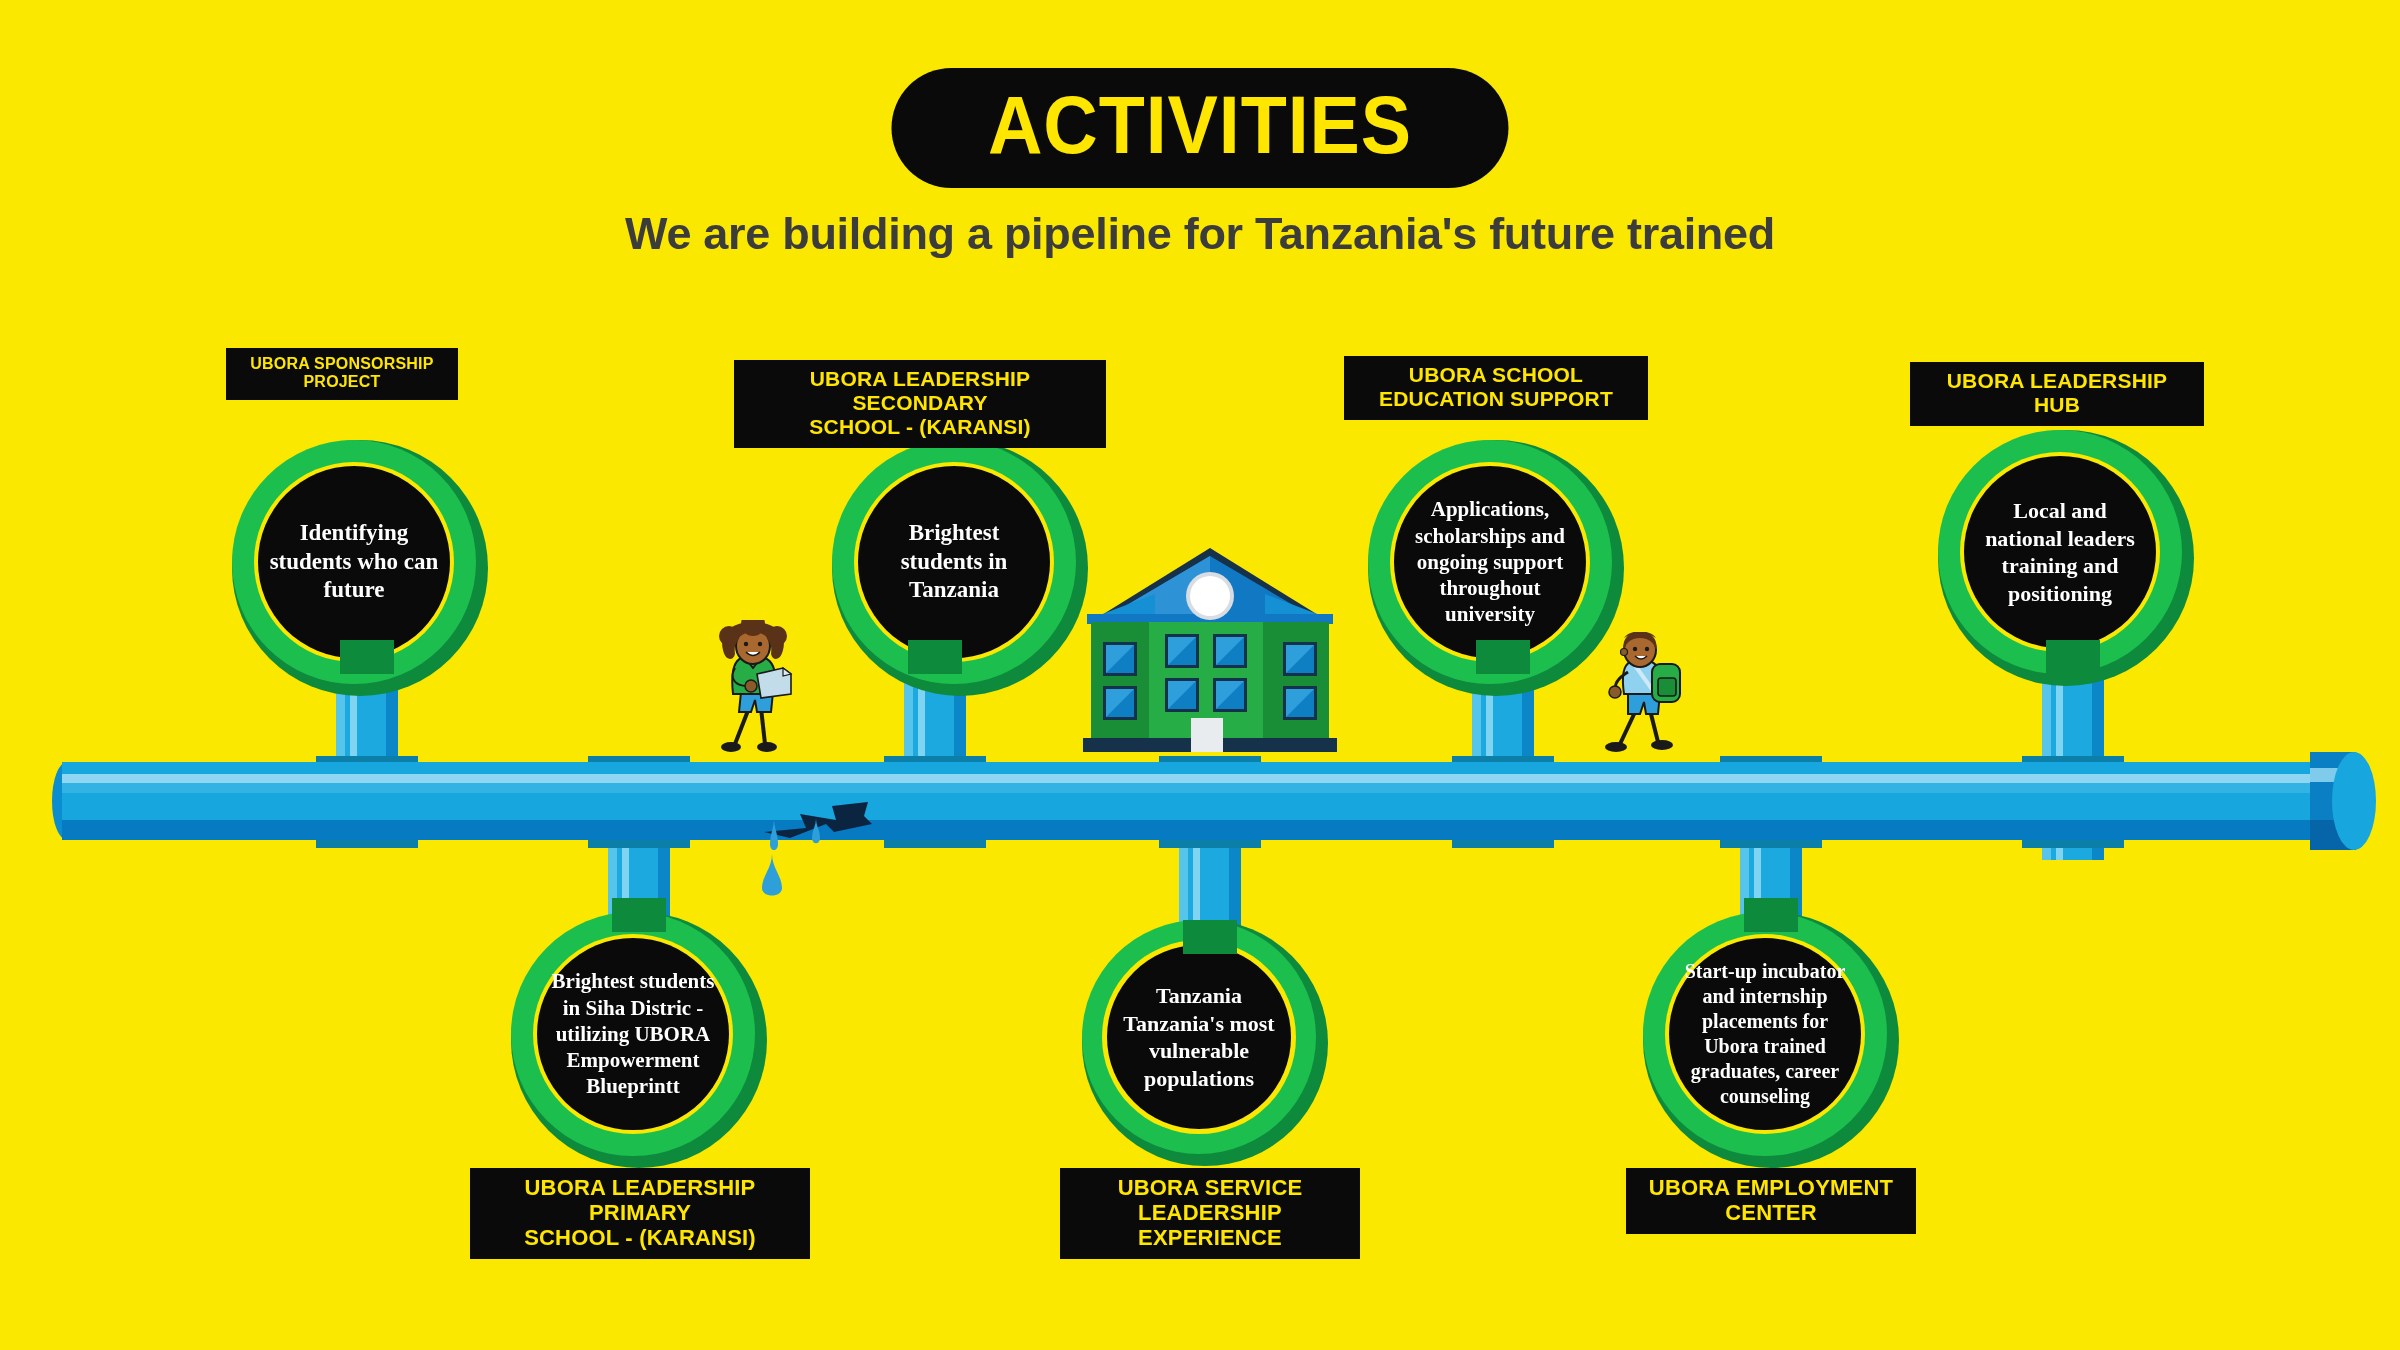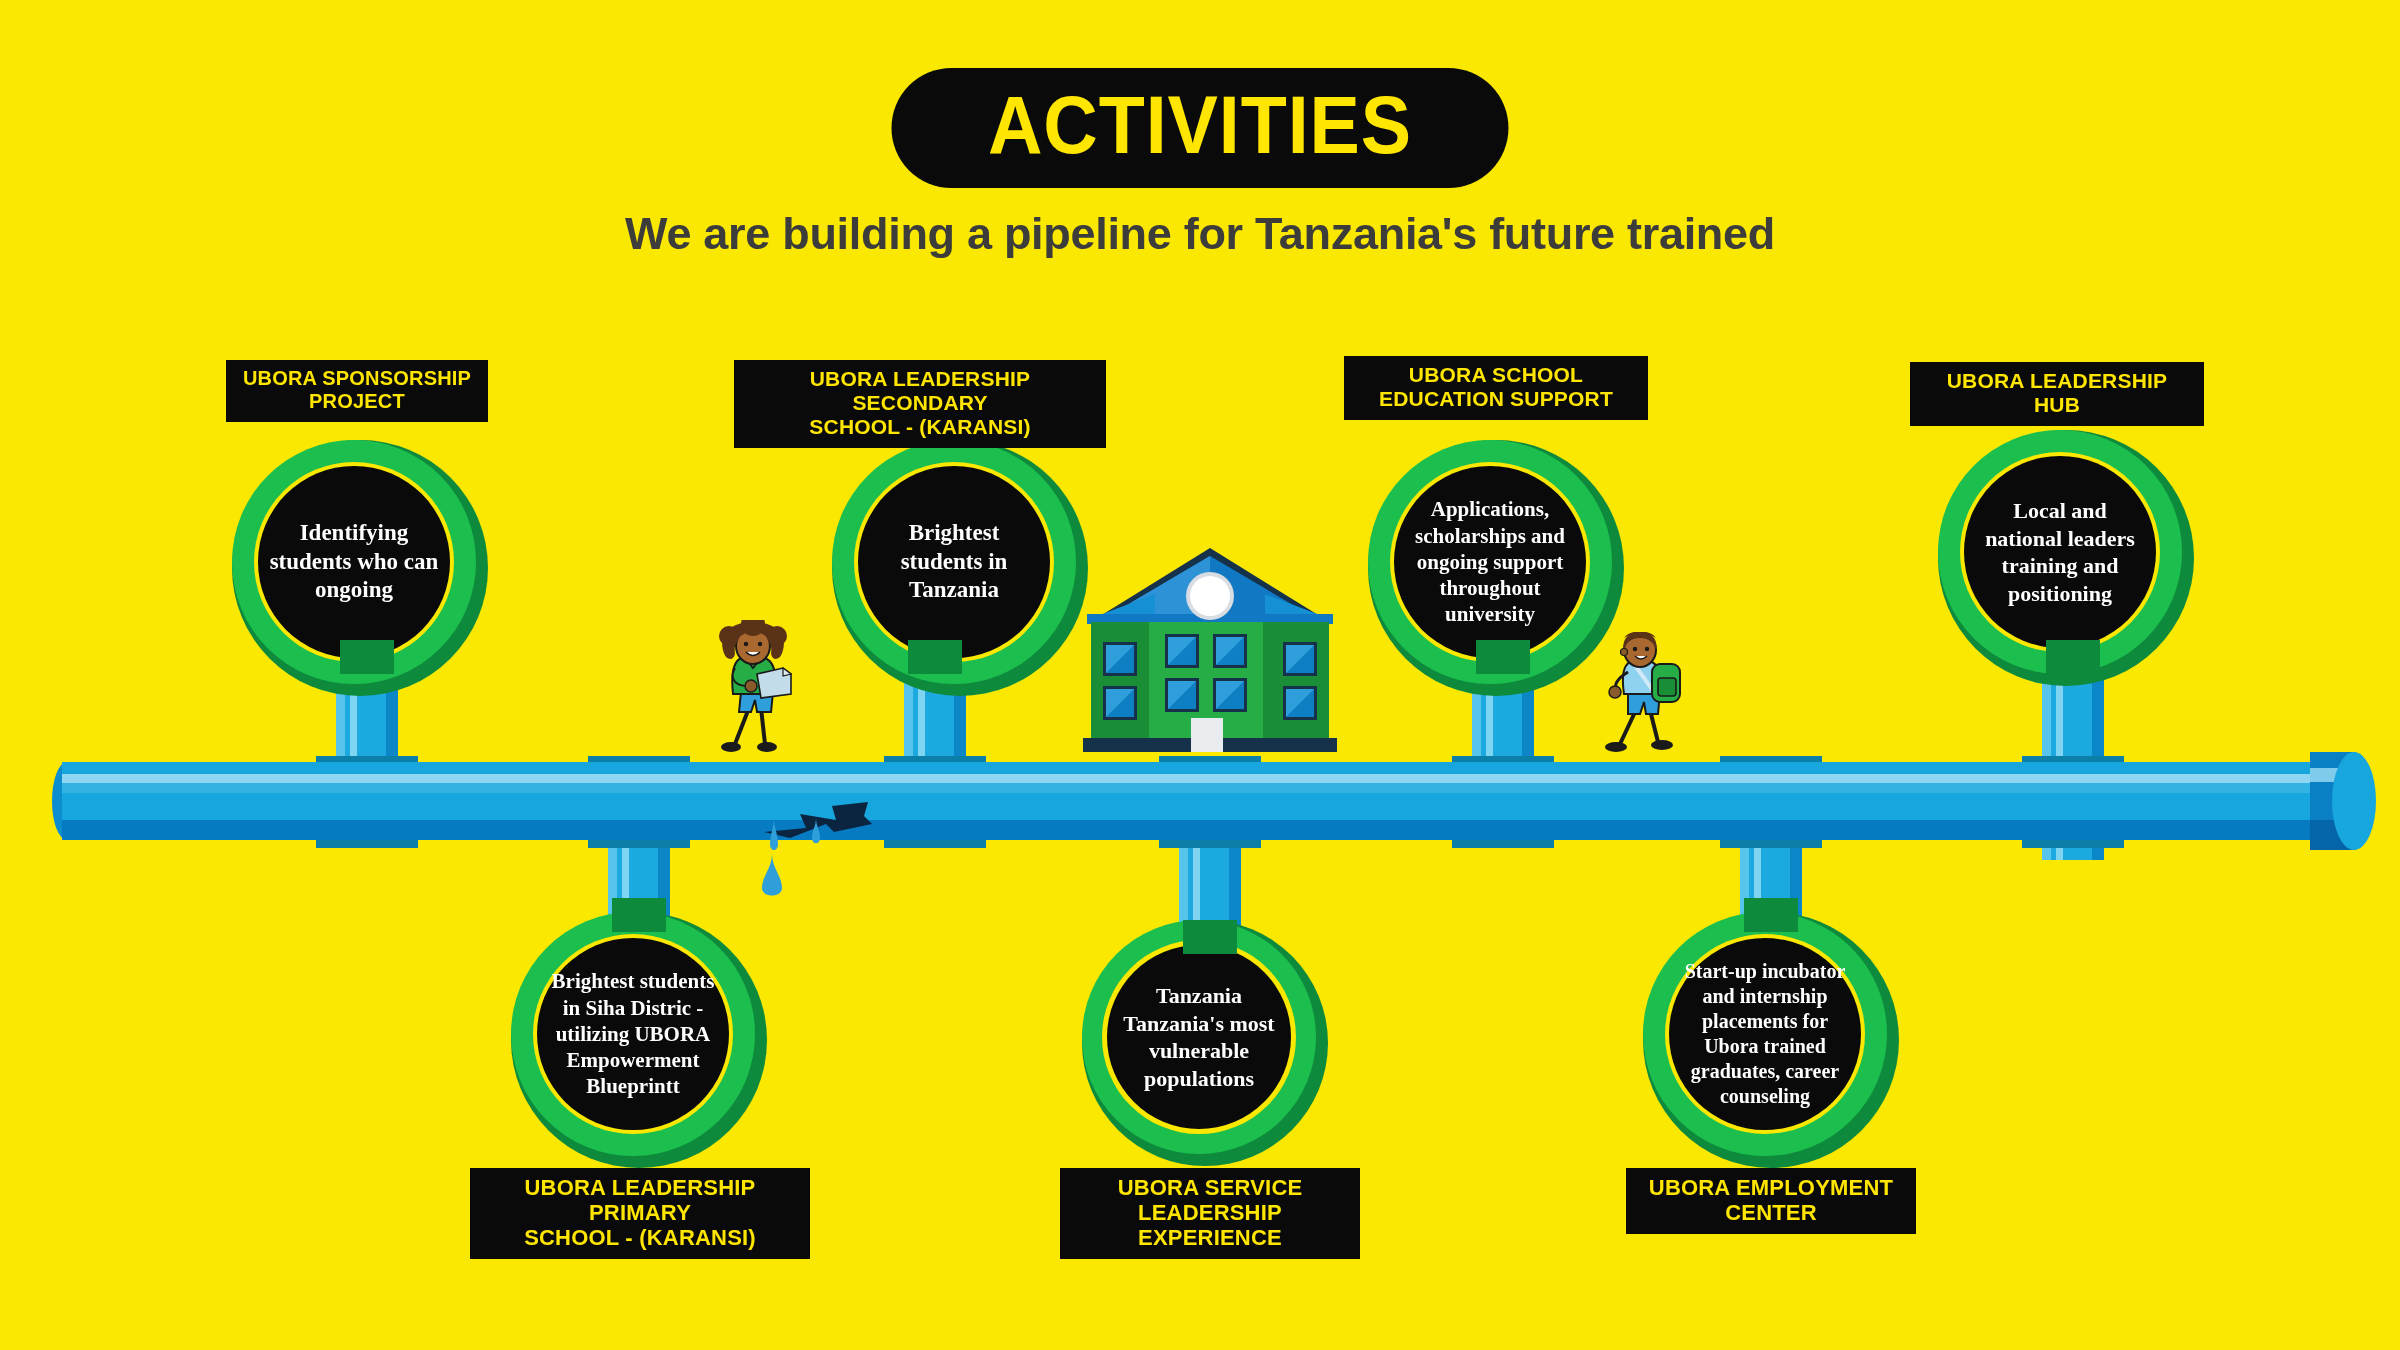--- a/index.html
+++ b/index.html
@@ -257,25 +257,25 @@
       <div class="s-right"></div>
   </div>
   <div class="collar-h" style="left:316px; top:756px; width:102px; height:92px;"></div>
   <div class="mount" style="left:340px; top:640px; width:54px; height:34px;"></div>
 
   <div class="circle-wrap" style="left:232px; top:440px; width:256px; height:256px;">
     <div class="ring-shadow"></div>
     <div class="ring-green" style="left:0; top:0; width:244px; height:244px;"></div>
     <div class="ring-yellow" style="left:22px; top:22px; width:200px; height:200px;"></div>
     <div class="core" style="left:26px; top:26px; width:192px; height:192px;">
-      <span style="font-size:23px;">Identifying students who can ongoing</span>
-    </div>
-  </div>
-
-  <div class="label" style="left:226px; top:360px; width:262px; font-size:20px;">
+      <span style="font-size:23px;">Identifying students who can future</span>
+    </div>
+  </div>
+
+  <div class="label" style="left:226px; top:348px; width:232px; font-size:16px;">
     <div>UBORA SPONSORSHIP</div>
     <div>PROJECT</div>
   </div>
 
   <div class="stem" style="left:904px; top:660px; width:62px; height:140px;">
     <div class="s-left"></div>
       <div class="s-mid"></div>
       <div class="s-right"></div>
   </div>
   <div class="collar-h" style="left:884px; top:756px; width:102px; height:92px;"></div>

